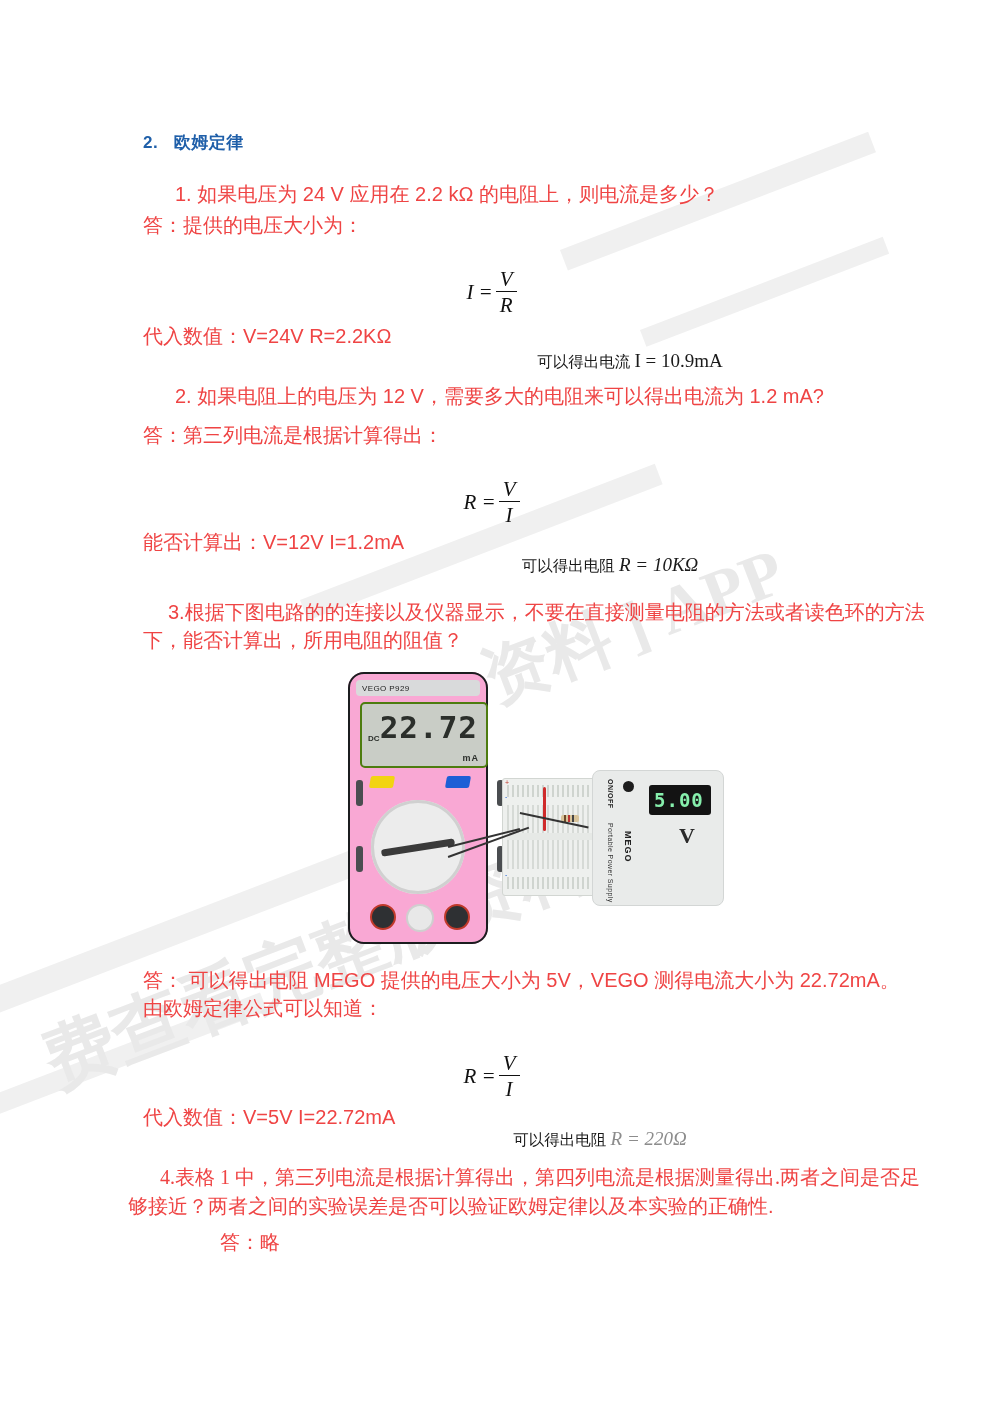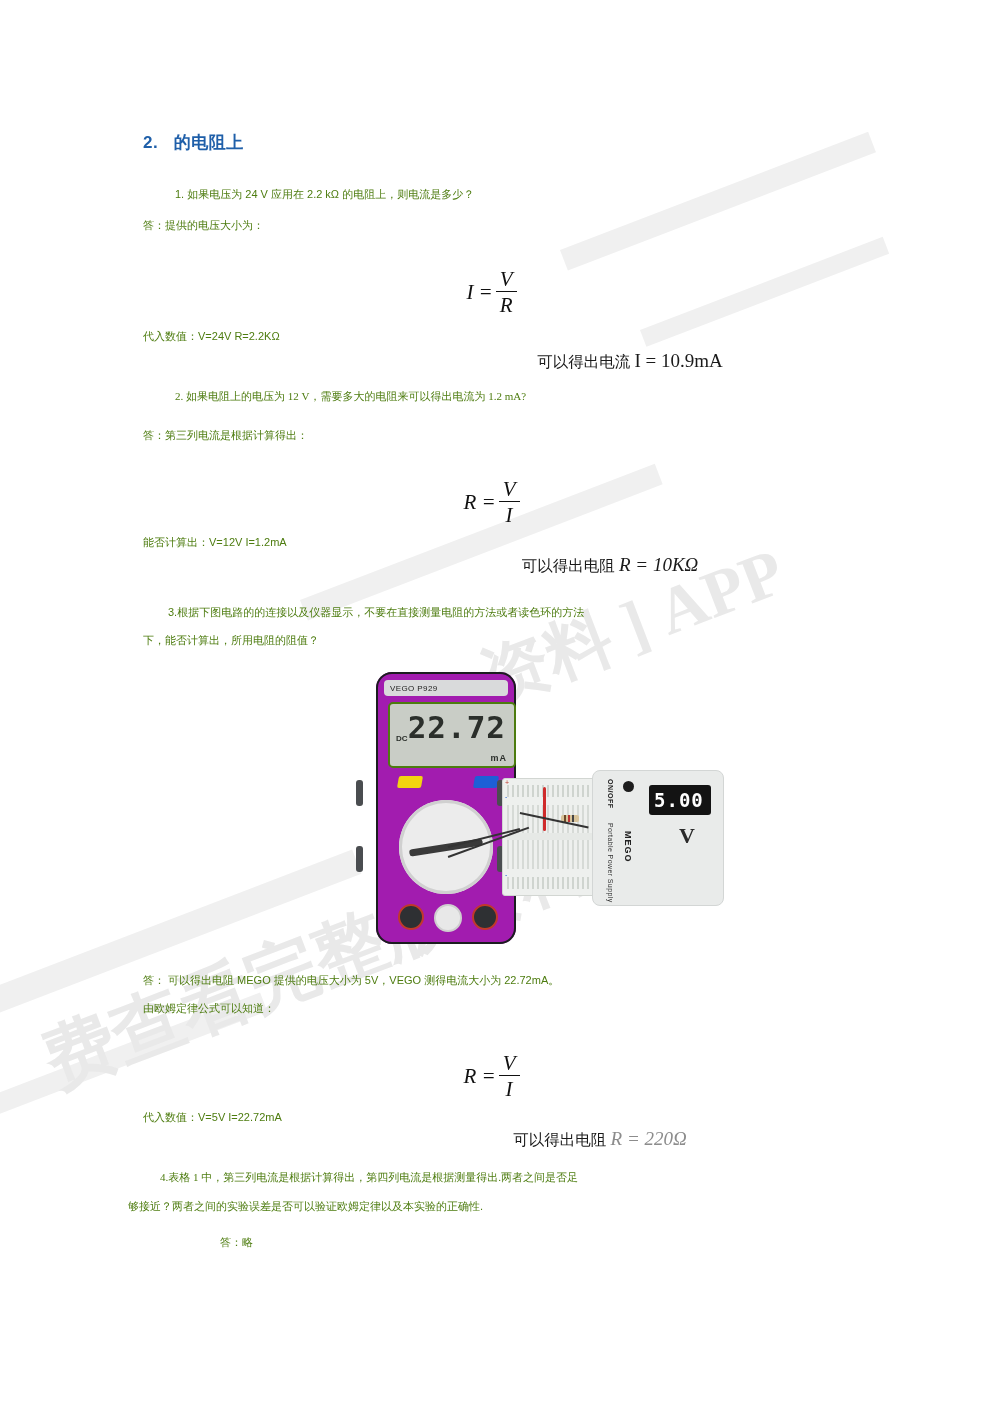--- a/index.html
+++ b/index.html
@@ -73,23 +73,23 @@
     position: absolute;
     left: 143px;
     top: 131px;
     font-size: 17px;
     font-weight: 700;
     color: #1f5fa9;
     letter-spacing: 0.5px;
   }
   .p {
     position: absolute;
-    font-size: 11px;
+    font-size: 20px;
     line-height: 28px;
-    color: #4d7c0f;
+    color: #ef4444;
   }
   .formula {
     position: absolute;
     font-family: "Liberation Serif", serif;
     font-style: italic;
     text-align: center;
     color: #111;
   }
   .frac {
     display: inline-block;
@@ -131,25 +131,25 @@
     left: 330px;
     top: 660px;
     width: 420px;
     height: 300px;
     z-index: 3;
   }
 
   
   .mm-body {
     position: absolute;
-    left: 46px;
+    left: 18px;
     top: 12px;
     width: 140px;
     height: 272px;
-    background: #a21caf;
+    background: #f9a8d4;
     border-radius: 16px;
     box-shadow: inset 0 0 0 2px #1b1d1f;
   }
   .mm-top-bar {
     position: absolute;
     left: 8px;
     top: 8px;
     width: 124px;
     height: 16px;
     background: #d9dadb;
@@ -368,21 +368,21 @@
     background: #131313;
     border-radius: 3px;
   }
   .ps-digits {
     position: absolute;
     left: 5px;
     top: 3px;
     font-family: "DejaVu Sans Mono", monospace;
     font-size: 19px;
     line-height: 24px;
-    color: #ffffff;
+    color: #86efac;
     letter-spacing: 1px;
     font-weight: 700;
   }
   .ps-v {
     position: absolute;
     left: 86px;
     top: 52px;
     font-size: 22px;
     font-weight: 700;
     color: #2a2a2a;
@@ -440,38 +440,38 @@
     <div class="wm-band band-e"></div>
     <div class="wm-text wm-1">费查看完整版资料</div>
     <div class="wm-text wm-2">资料 ] APP</div>
   </div>
 
   <div class="content">
 
     <div class="h-section">
       <span>2.</span>
       &nbsp;
-      <span>的电阻上</span>
+      <span>欧姆定律</span>
     </div>
 
     <div class="p" style="left:175px; top:180px; width:760px;">1. 如果电压为 24 V 应用在 2.2 kΩ 的电阻上，则电流是多少？</div>
     <div class="p" style="left:143px; top:211px; width:760px;">答：提供的电压大小为：</div>
 
     <div class="formula" style="left:143px; top:268px; width:700px;">
       <span class="eq-lhs">I =</span><span class="frac"><span class="num">V</span><span class="den">R</span></span>
     </div>
 
     <div class="p" style="left:143px; top:322px; width:760px;">代入数值：V=24V            R=2.2KΩ</div>
 
     <div class="result" style="left:280px; top:350px; width:700px; text-align:center;">
       <span>可以得出电流</span>
       <span class="mathy">I = 10.9mA</span>
     </div>
 
-    <div class="p" style="left:175px; top:382px; width:780px;font-family:Liberation Serif, serif;">2.   如果电阻上的电压为 12 V，需要多大的电阻来可以得出电流为 1.2 mA?</div>
+    <div class="p" style="left:175px; top:382px; width:780px;">2.   如果电阻上的电压为 12 V，需要多大的电阻来可以得出电流为 1.2 mA?</div>
     <div class="p" style="left:143px; top:421px; width:780px;">答：第三列电流是根据计算得出：</div>
 
     <div class="formula" style="left:143px; top:478px; width:700px;">
       <span class="eq-lhs">R =</span><span class="frac"><span class="num">V</span><span class="den">I</span></span>
     </div>
 
     <div class="p" style="left:143px; top:528px; width:780px;">能否计算出：V=12V            I=1.2mA</div>
 
     <div class="result" style="left:260px; top:554px; width:700px; text-align:center;">
       <span>可以得出电阻</span>

